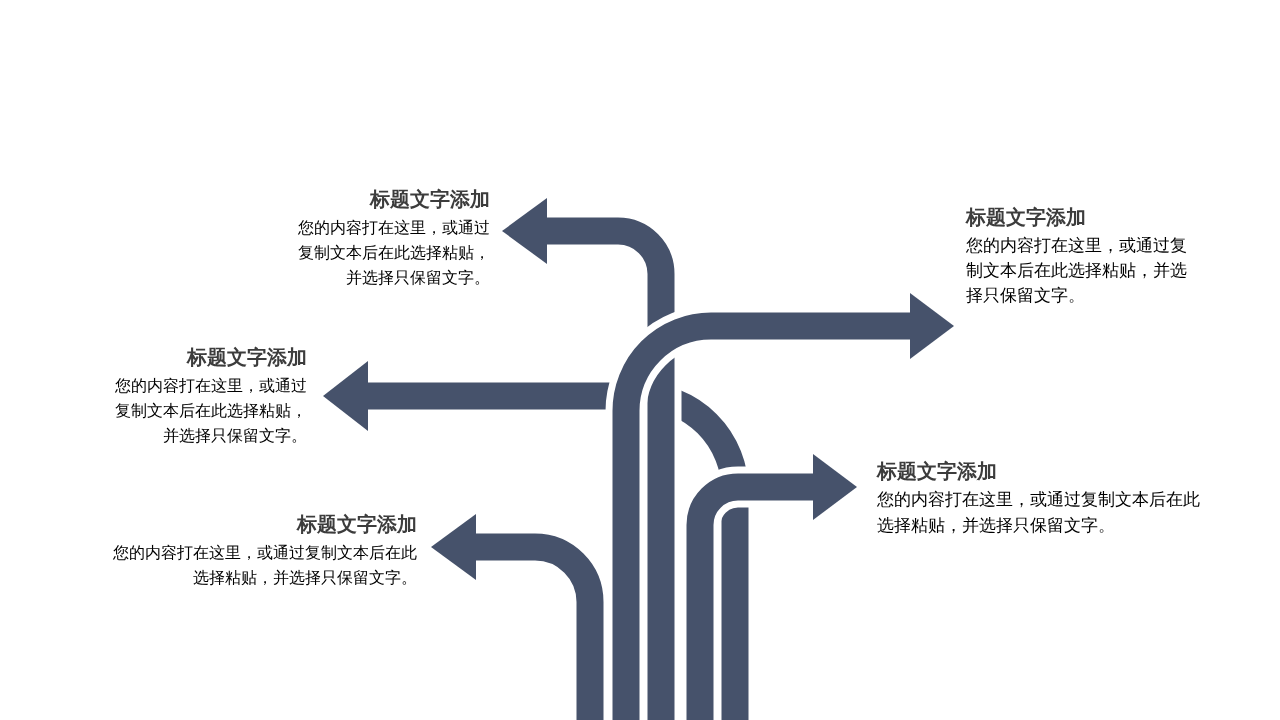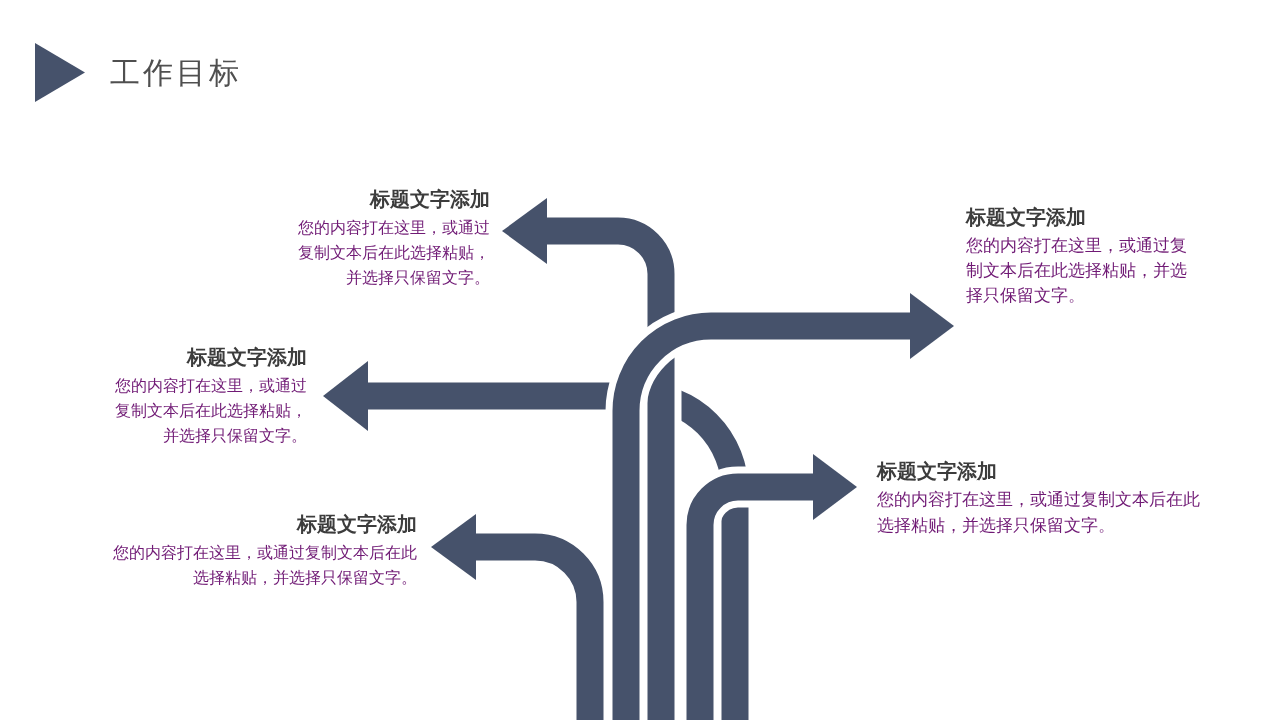--- a/index.html
+++ b/index.html
@@ -23,46 +23,40 @@
   .diagram { position:absolute; left:0; top:0; width:1280px; height:720px; }
   .route-casing { fill:none; stroke-width:41px; stroke-linecap:butt; }
   .route-line   { fill:none; stroke-width:27px; stroke-linecap:butt; }
   
   .block { position:absolute; }
   .block .block-title {
     font-size:20px; font-weight:bold; color:#3C3C3C;
     line-height:24px; margin-bottom:4px;
   }
   .block .block-body {
-    color:#701a75; line-height:25px;
+    color:#000000; line-height:25px;
   }
   .align-right { text-align:right; }
   .align-left  { text-align:left; }
   .block-top-left     { left:290px; top:187px; width:200px; }
   .block-top-left .block-body     { font-size:16px; }
   .block-top-right    { left:966px; top:205px; width:234px; }
   .block-top-right .block-body    { font-size:17px; }
   .block-middle-left  { left:107px; top:345px; width:200px; }
   .block-middle-left .block-body  { font-size:16px; }
   .block-middle-right { left:877px; top:459px; width:330px; }
   .block-middle-right .block-body { font-size:17px; line-height:26px; }
   .block-bottom-left  { left:107px; top:512px; width:310px; }
   .block-bottom-left .block-body  { font-size:16px; }
 </style>
 </head>
 <body>
 
 <div class="slide">
 
-  <div class="slide-header">
-    <svg class="header-triangle" width="50" height="59">
-      <polygon points="0,0 50,29.5 0,59" fill="#46526B"></polygon>
-    </svg>
-    <h1 class="slide-title">工作目标</h1>
-  </div>
 
   <svg class="diagram" viewBox="0 0 1280 720">
 
     <g>
       <path class="route-casing" d="M 366 396 L 640 396 A 95 95 0 0 1 735 491 L 735 720" stroke="#FFFFFF"></path>
       <path class="route-line" d="M 366 396 L 640 396 A 95 95 0 0 1 735 491 L 735 720" stroke="#46526B"></path>
       <polygon points="323,396 368,361 368,431" fill="#46526B"></polygon>
     </g>
 
     <g>

